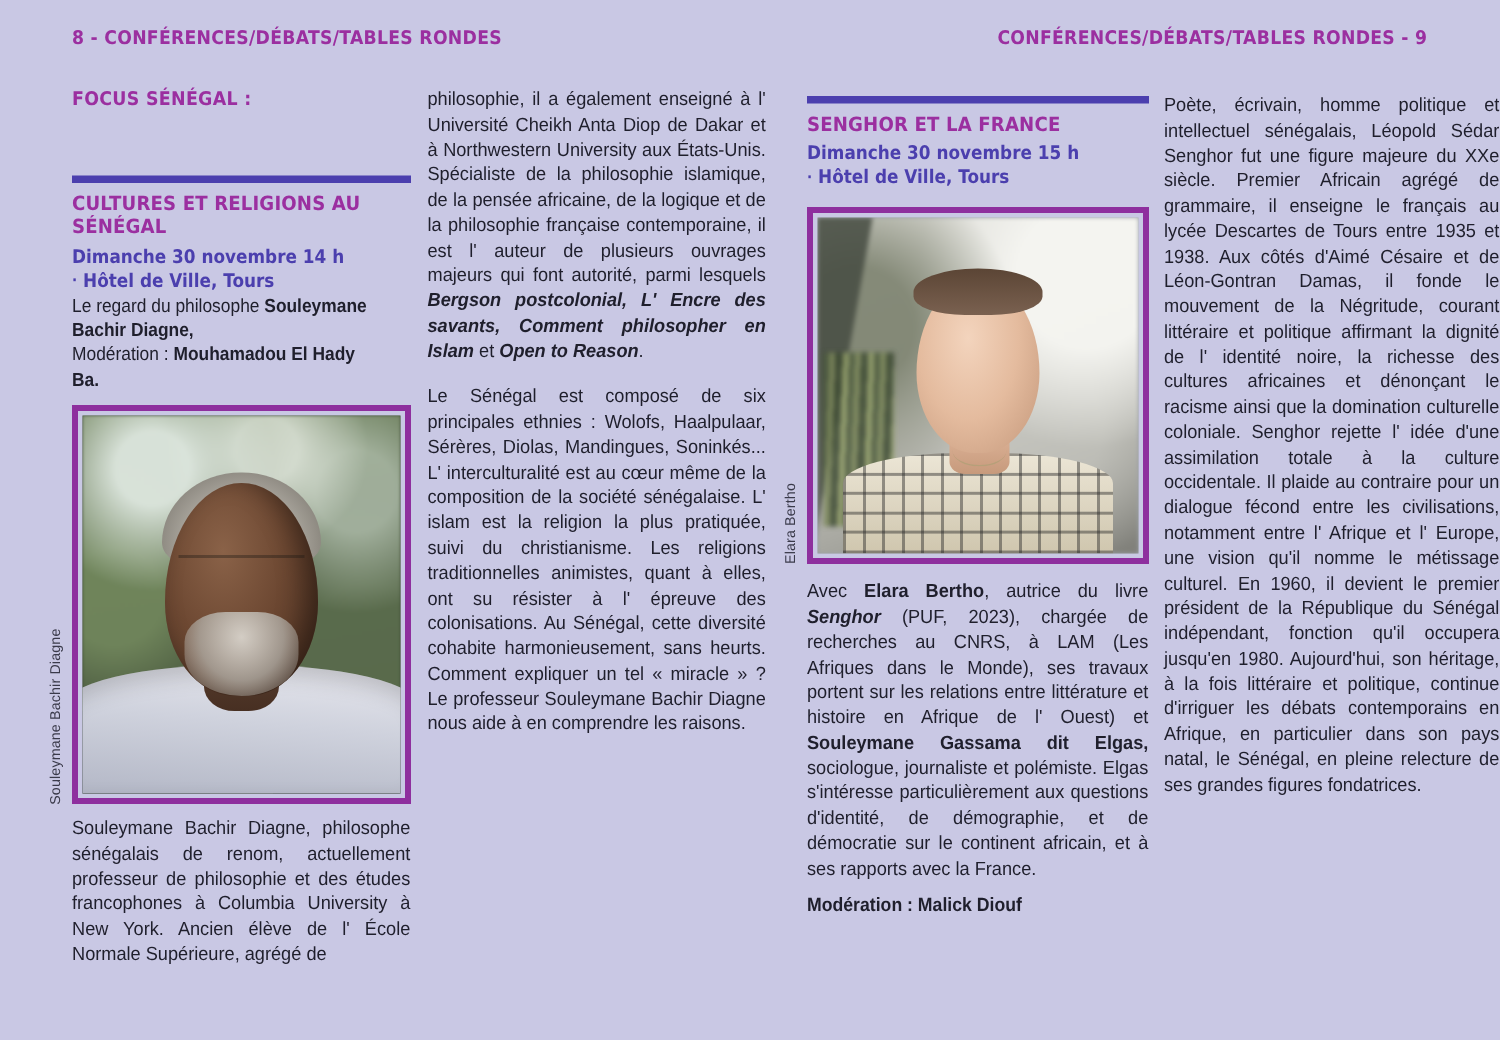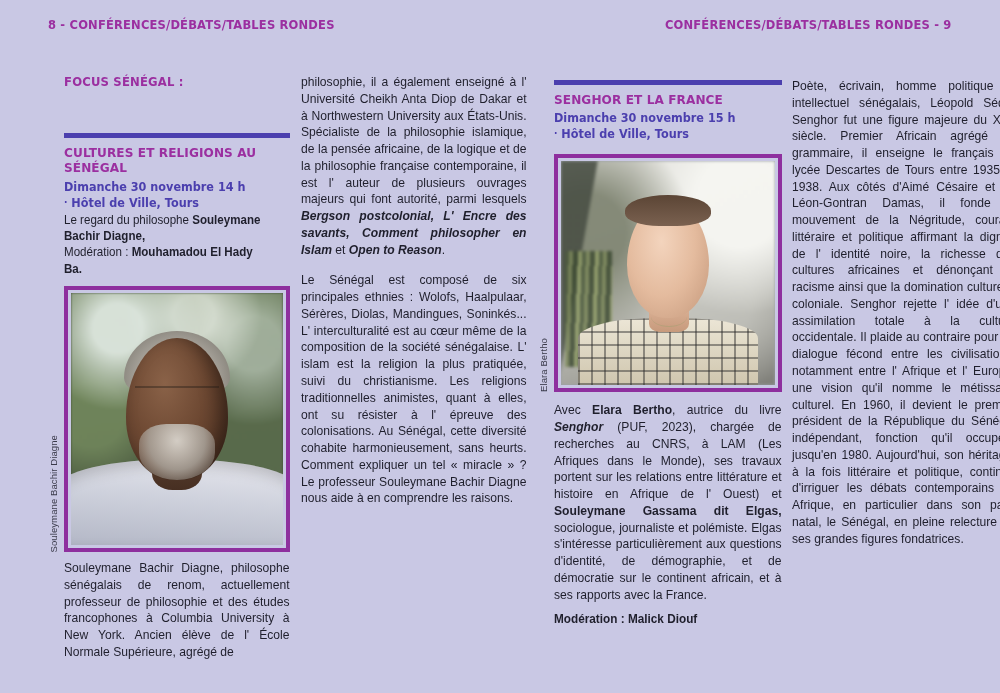--- a/index.html
+++ b/index.html
@@ -26,23 +26,22 @@
   }
   .runhead.left{left:48px;transform-origin:left center;}
   .runhead.right{right:48px;transform-origin:right center;}
 
   
   .cols{
     position:absolute;
     left:48px;right:48px;top:58px;bottom:8px;
   }
   .col{
-    position:absolute;top:16px;bottom:0;
+    position:absolute;top:0;bottom:0;
     width:226px;
-    margin-left:16px;
   }
   .col.c1{left:0;}
   .col.c2{left:237px;}
   .col.c3{left:490px;width:228px;}
   .col.c4{left:728px;width:224px;}
 
   
   .focus{
     font-family:"DejaVu Sans", sans-serif;
     font-weight:bold;

